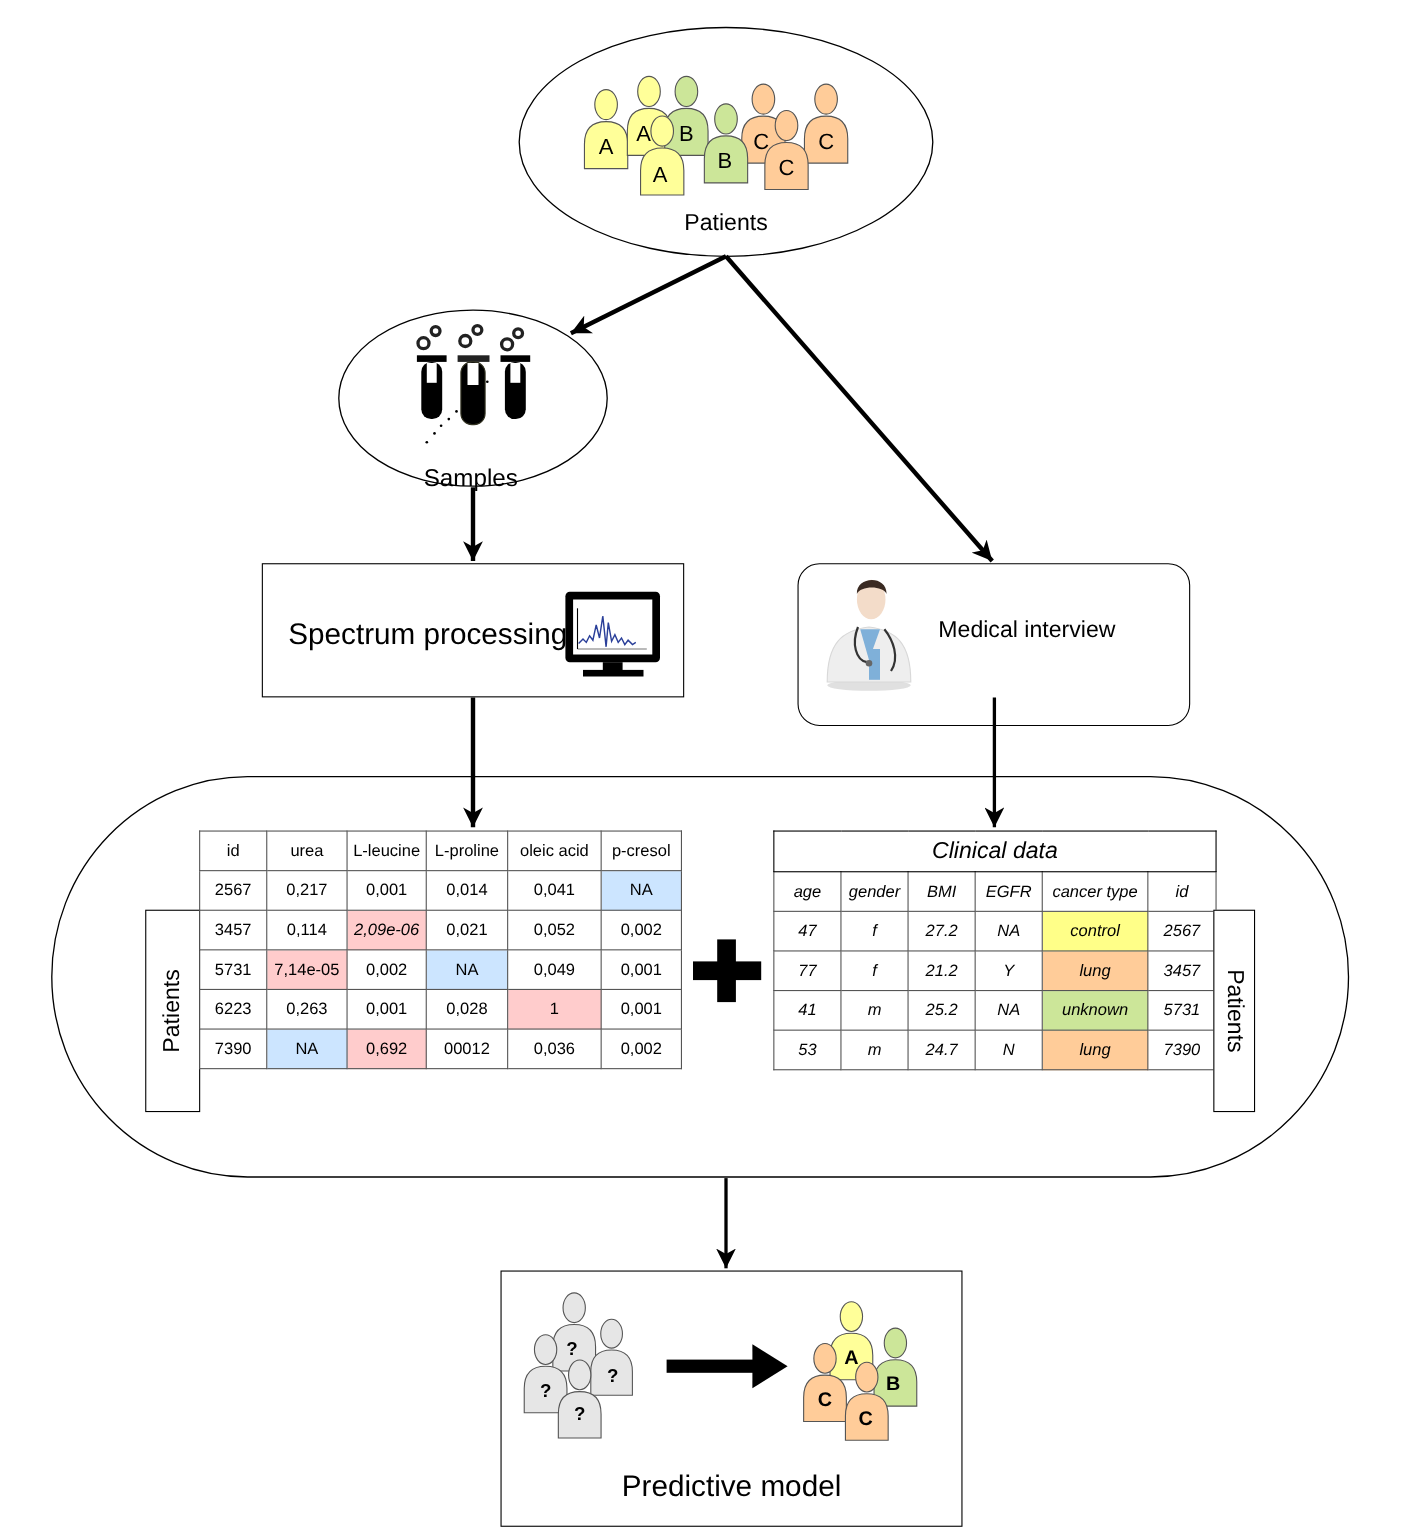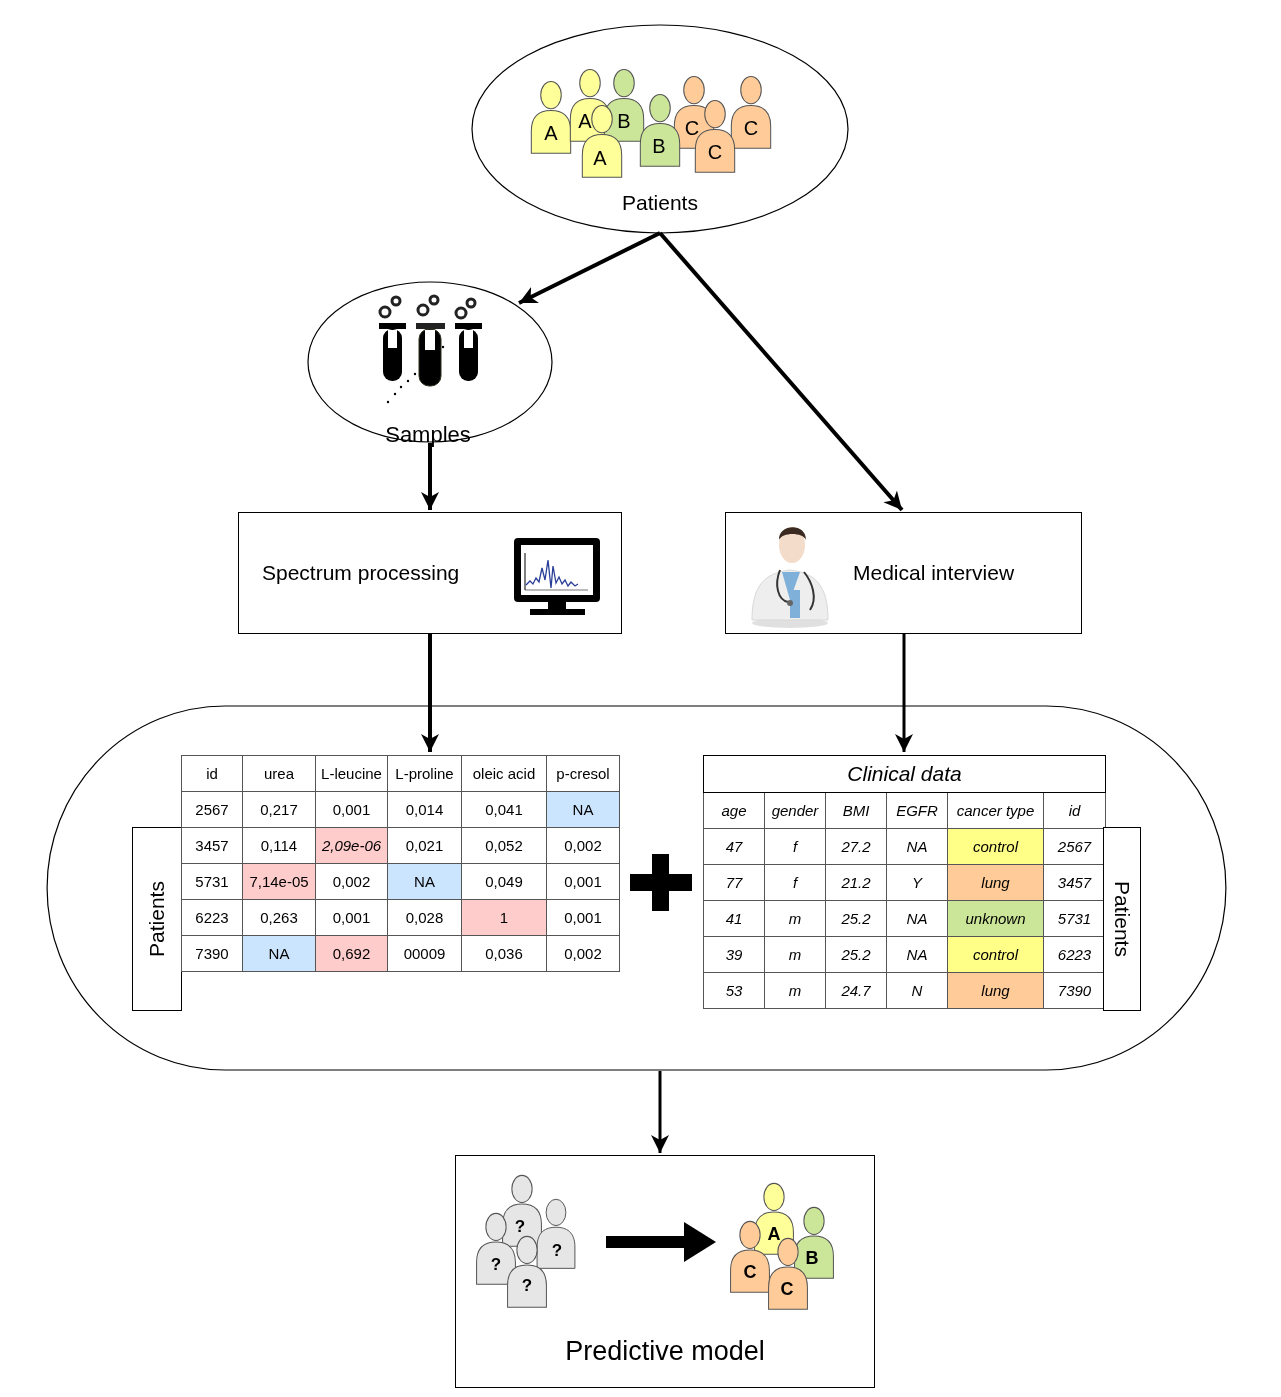--- a/index.html
+++ b/index.html
@@ -152,24 +152,24 @@
     <text x="750" y="1278">C</text>
     <use href="#person" x="764" y="1235" width="48" height="76" fill="#ffcc99"></use>
     <text x="787" y="1295">C</text>
   </g>
 </svg>
 
 <div class="lbl" style="left:600px; top:191px; width:120px; font-size:21px;">Patients</div>
 <div class="lbl" style="left:368px; top:422px; width:120px; font-size:22px;">Samples</div>
 
 <div class="box" style="left:238px; top:512px; width:384px; height:122px; background:transparent;">
-  <span class="abs" style="left:23px; top:48px; font-size:21px; white-space:nowrap;">Spectrum processing</span>
-</div>
-
-<div class="box" style="left:725px; top:512px; width:357px; height:122px; background:transparent;">
+  <span class="abs" style="left:23px; top:48px; font-size:27px; white-space:nowrap;">Spectrum processing</span>
+</div>
+
+<div class="box" style="left:725px; top:512px; width:357px; height:148px; background:transparent;border-radius:20px;">
   <span class="abs" style="left:127px; top:48px; font-size:21px; white-space:nowrap;">Medical interview</span>
 </div>
 
 <div class="side" style="left:132px; top:827px; width:50px; height:184px;">
   <span style="transform:translate(-50%,-50%) rotate(-90deg);">Patients</span>
 </div>
 <table class="tbl" style="left:181px; top:755px; width:438px;">
   <colgroup>
     <col style="width:61px">
       <col style="width:73px">
@@ -216,21 +216,21 @@
         <td>0,263</td>
         <td>0,001</td>
         <td>0,028</td>
         <td style="background: rgb(255, 204, 204);">1</td>
         <td>0,001</td>
       </tr>
       <tr>
         <td>7390</td>
         <td style="background: rgb(204, 229, 255);">NA</td>
         <td style="background: rgb(255, 204, 204);">0,692</td>
-        <td>00009</td>
+        <td>00012</td>
         <td>0,036</td>
         <td>0,002</td>
       </tr>
     </tbody>
 </table>
 
 <table class="tbl" style="left:703px; top:755px; width:402px;font-style:italic;">
   <colgroup>
     <col style="width:61px">
       <col style="width:61px">
@@ -269,28 +269,20 @@
       </tr>
       <tr>
         <td>41</td>
         <td>m</td>
         <td>25.2</td>
         <td>NA</td>
         <td style="background: rgb(204, 230, 153);">unknown</td>
         <td>5731</td>
       </tr>
       <tr>
-        <td>39</td>
-        <td>m</td>
-        <td>25.2</td>
-        <td>NA</td>
-        <td style="background: rgb(255, 255, 136);">control</td>
-        <td>6223</td>
-      </tr>
-      <tr>
         <td>53</td>
         <td>m</td>
         <td>24.7</td>
         <td>N</td>
         <td style="background: rgb(255, 204, 153);">lung</td>
         <td>7390</td>
       </tr>
     </tbody>
 </table>
 <div class="side" style="left:1103px; top:827px; width:38px; height:184px;">

